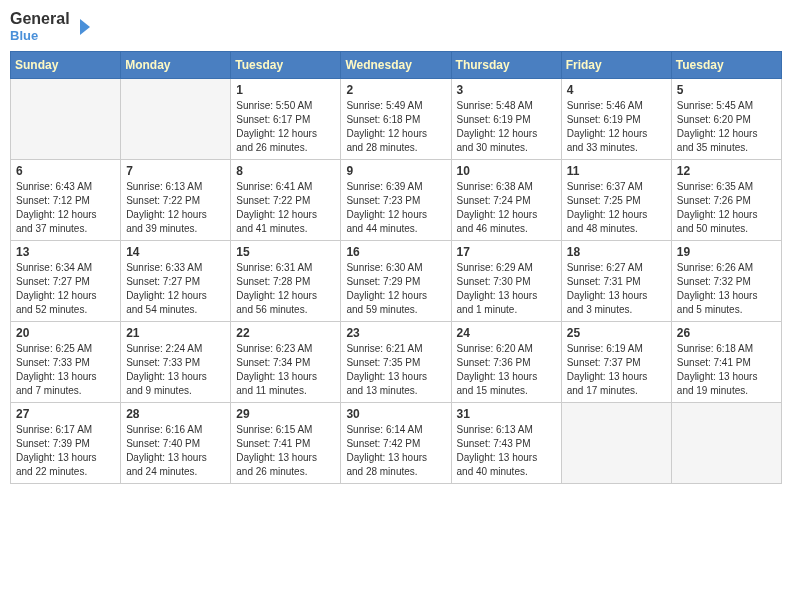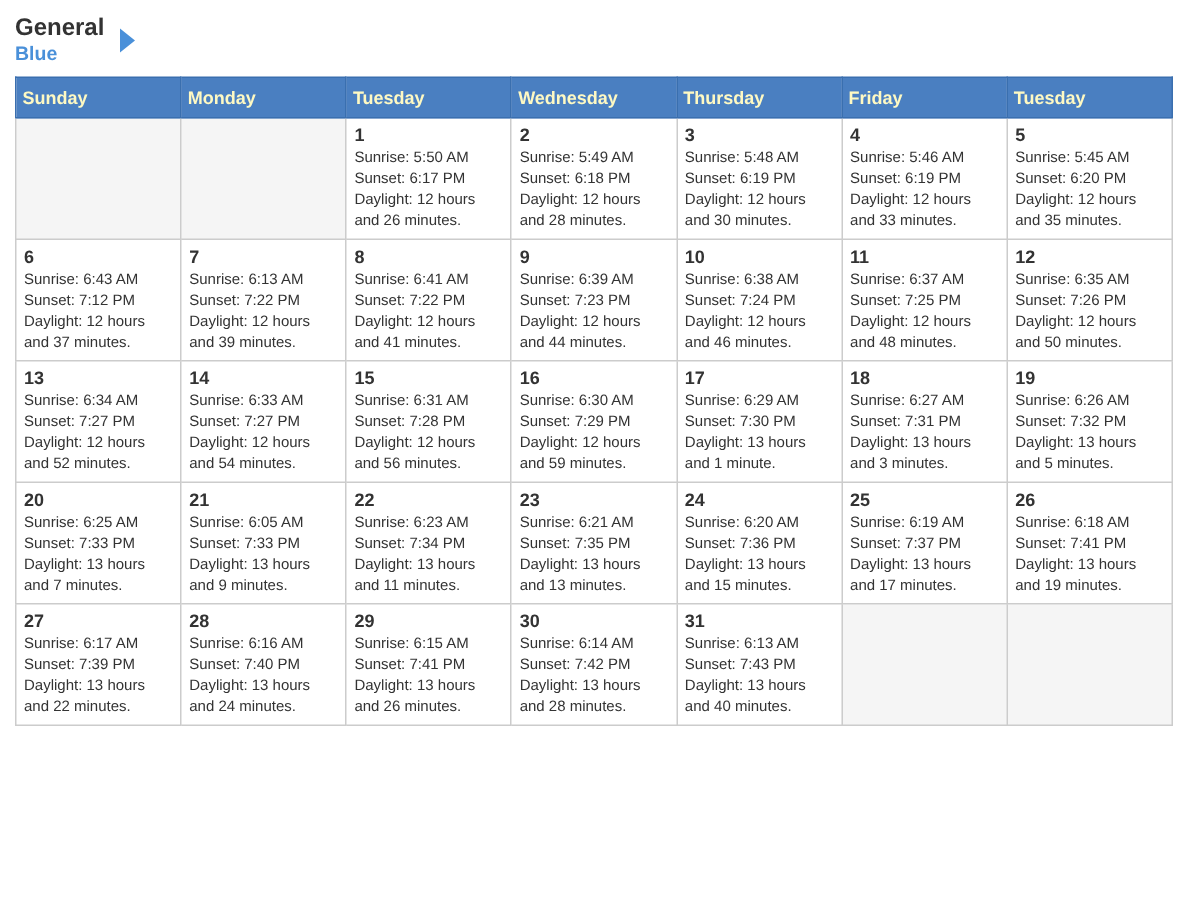--- a/index.html
+++ b/index.html
@@ -273,21 +273,21 @@
           <div class="day-num">20</div>
           <div class="day-info">
             <div>Sunrise: 6:25 AM</div>
             <div>Sunset: 7:33 PM</div>
             <div>Daylight: 13 hours and 7 minutes.</div>
           </div>
         </td>
         <td>
           <div class="day-num">21</div>
           <div class="day-info">
-            <div>Sunrise: 6:05 AM</div>
+            <div>Sunrise: 2:24 AM</div>
             <div>Sunset: 7:33 PM</div>
             <div>Daylight: 13 hours and 9 minutes.</div>
           </div>
         </td>
         <td>
           <div class="day-num">22</div>
           <div class="day-info">
             <div>Sunrise: 6:23 AM</div>
             <div>Sunset: 7:34 PM</div>
             <div>Daylight: 13 hours and 11 minutes.</div>

